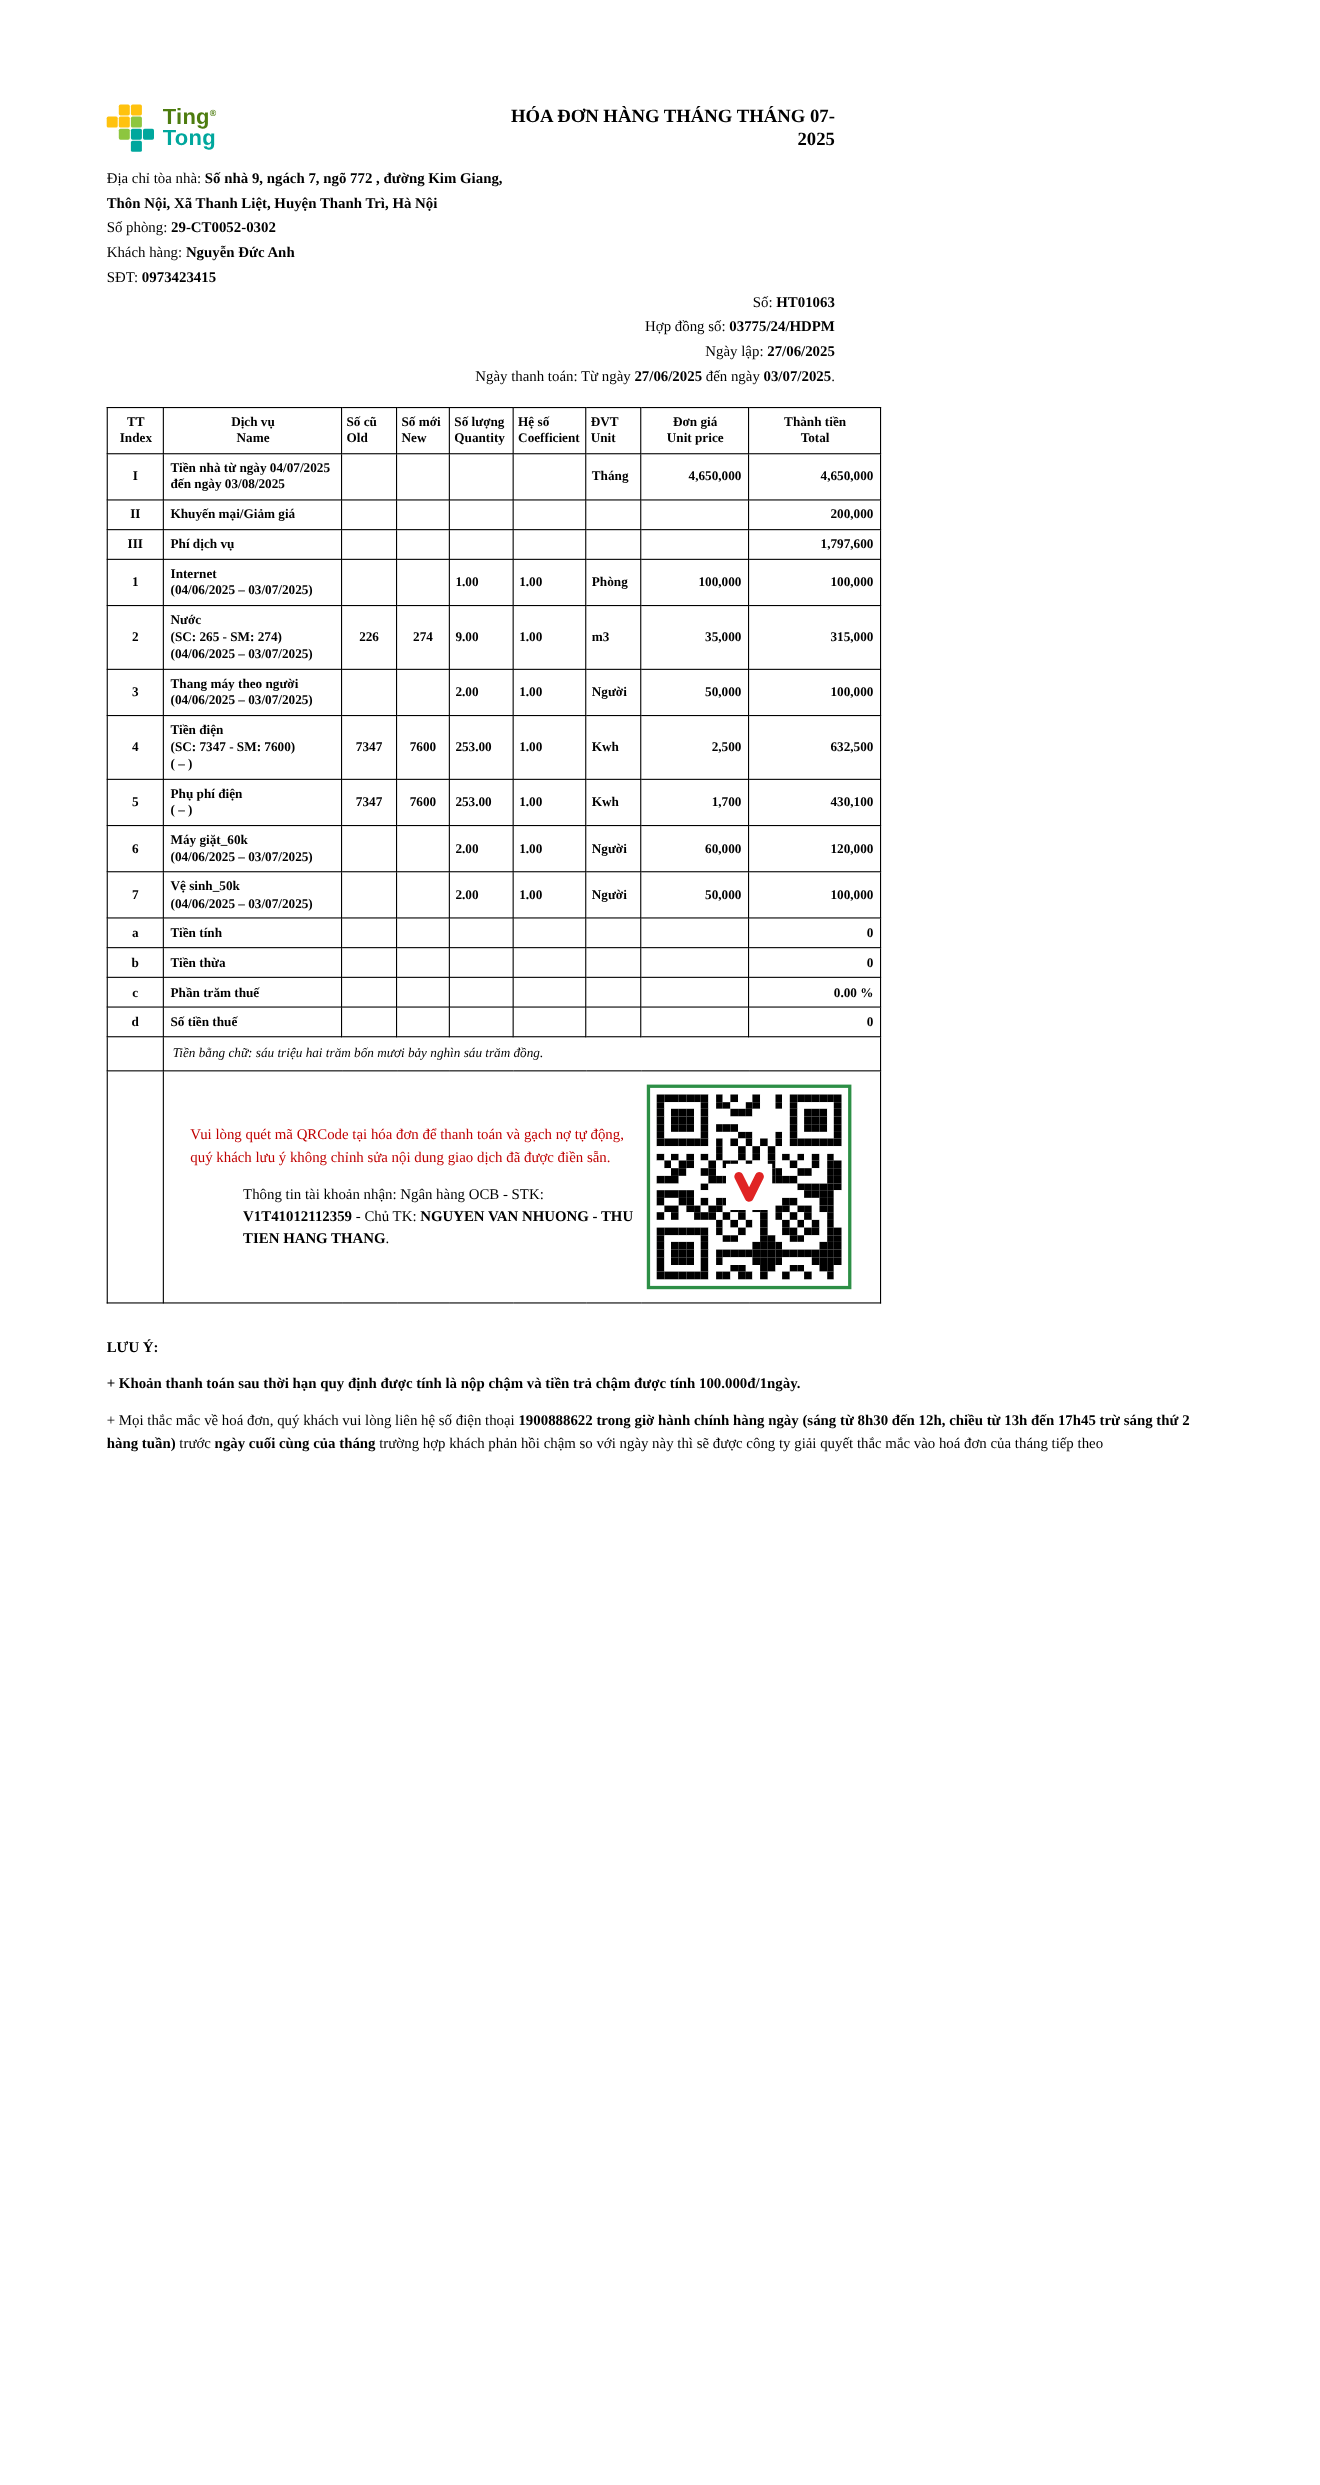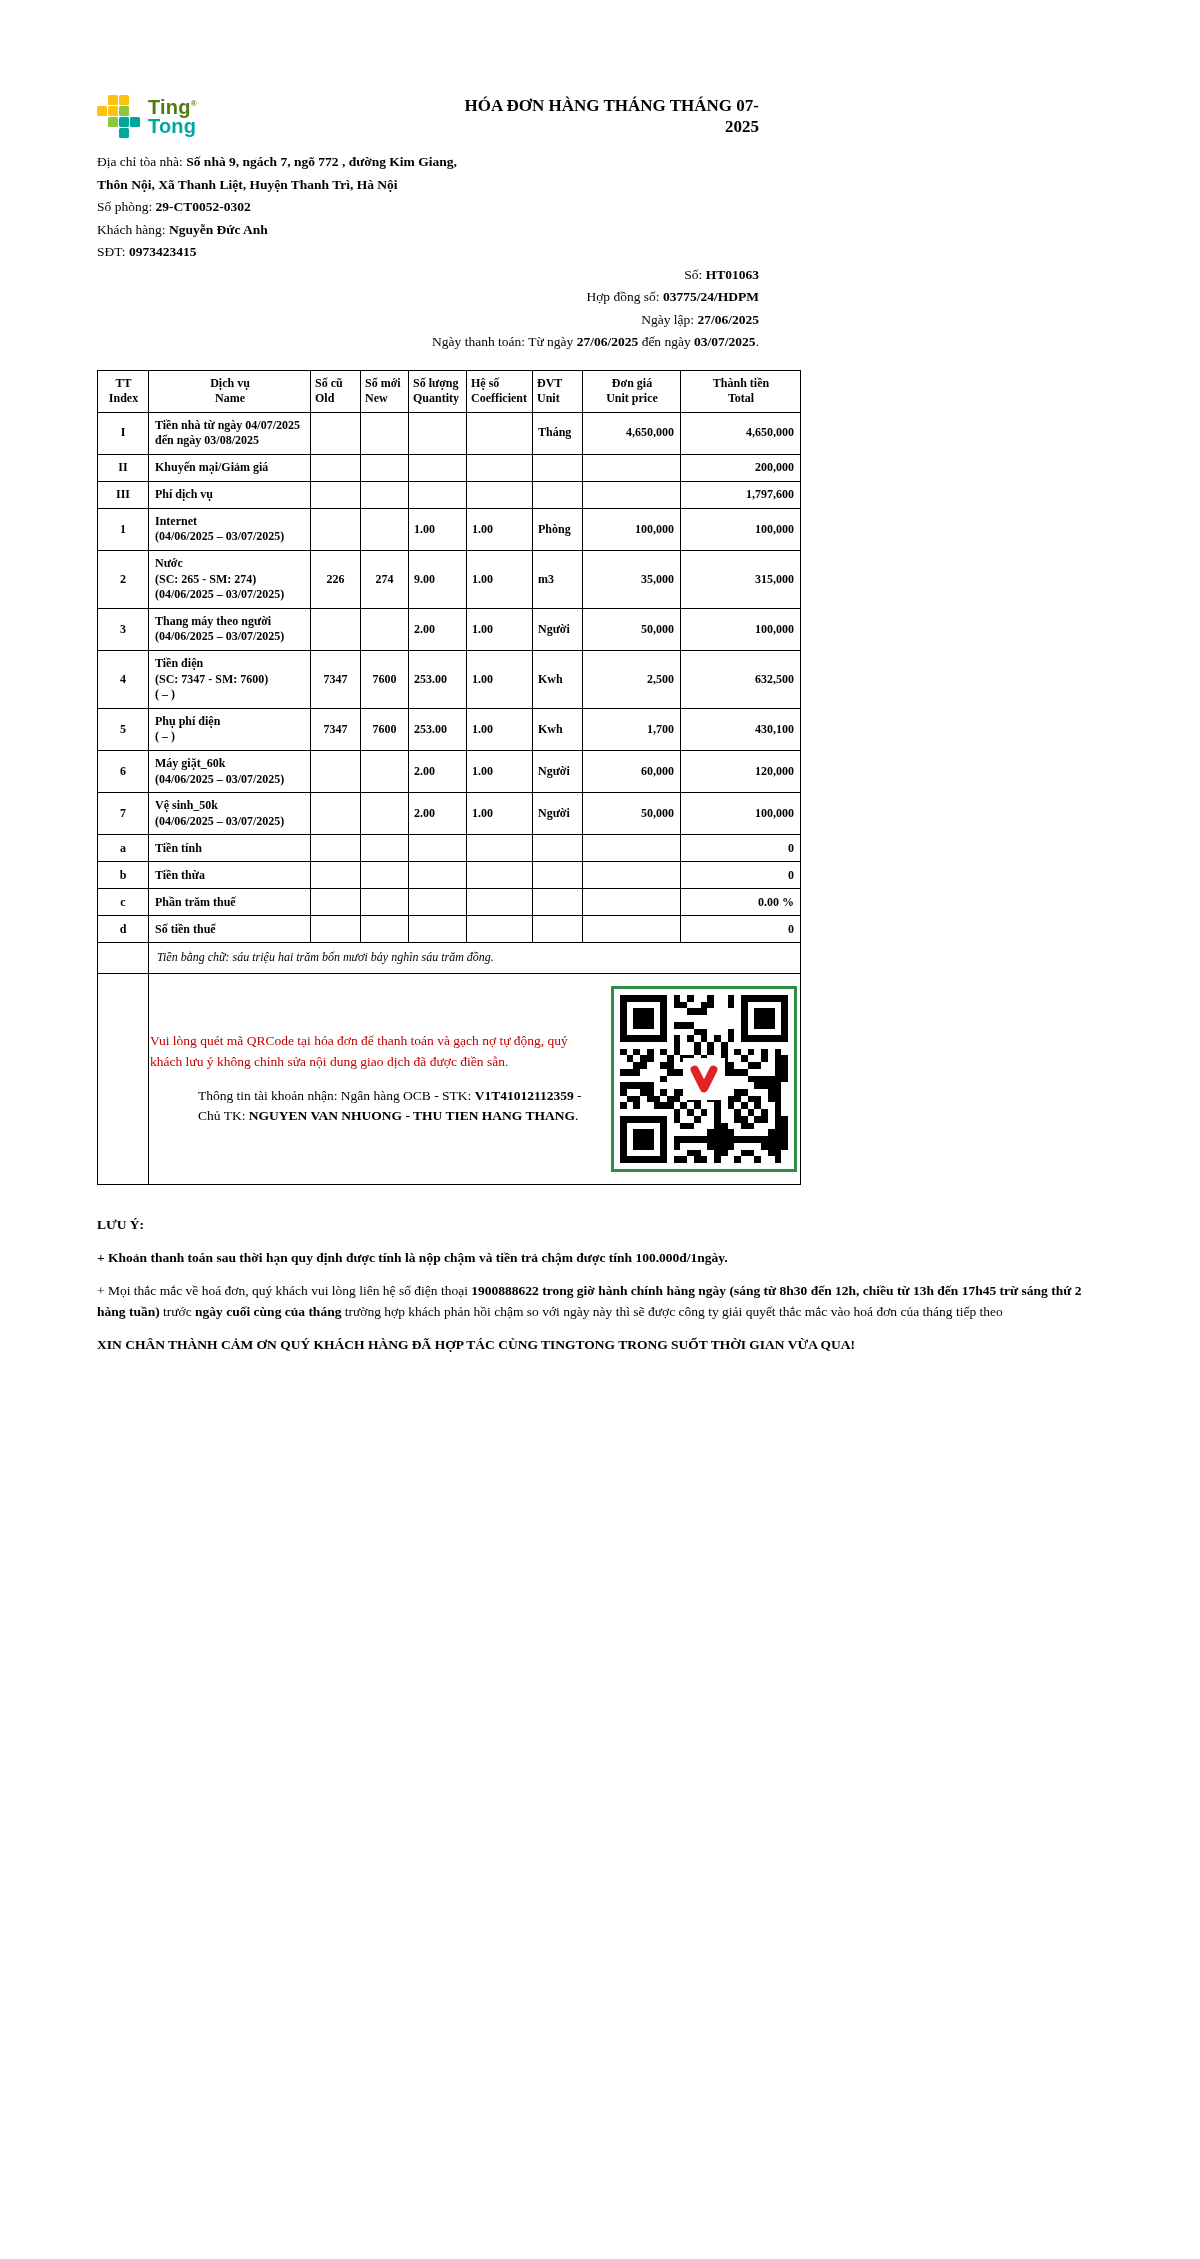--- a/index.html
+++ b/index.html
@@ -30,21 +30,21 @@
   table.invoice-table { width:703px; table-layout:fixed; border-collapse:collapse; margin-top:16px; font-size:12px; font-weight:bold; }
   .invoice-table th, .invoice-table td { border:1px solid #000; padding:5px 3px; vertical-align:middle; line-height:1.3; }
   .invoice-table th { text-align:left; padding-left:4px; }
   .invoice-table th.c { text-align:center; }
   .invoice-table td { height:27px; }
   td.c { text-align:center; }
   td.r { text-align:right; padding-right:6px; }
   td.l { text-align:left; padding-left:5px; }
   td.name { text-align:left; padding-left:6px; }
   tr.words-row td { font-weight:normal; font-style:italic; padding:7px 8px; }
-  tr.qr-row td.qr-cell { font-weight:normal; padding:10px 1px; }
+  tr.qr-row td.qr-cell { font-weight:normal; padding:10px 24px; }
   .qr-flex { display:flex; justify-content:space-between; align-items:center; min-height:190px; }
   .qr-text { width:432px; font-size:13.5px; line-height:1.5; }
   .qr-text .red { color:#c00000; }
   .qr-text p + p { margin-top:14px;margin-left:48px; }
   .qr-box { position:relative; width:186px; height:186px; border:3px solid #2d8f46; background:#fff; padding:6px; margin-right:2px; }
   .qr-grid { display:grid; grid-template-columns:repeat(25,1fr); grid-auto-rows:1fr; width:168px; height:168px; }
   .qr-grid i { display:block; background:#fff; }
   .qr-grid i.d { background:#000; }
   .qr-logo { position:absolute; left:50%; top:50%; transform:translate(-50%,-50%);
              width:42px; height:42px; background:#fff; display:flex; align-items:center; justify-content:center; }
@@ -1127,16 +1127,15 @@
           </div>
         </td>
       </tr>
     </tbody>
   </table>
 
   <div class="footer">
     <p class="b">LƯU Ý:</p>
     <p class="b">+ Khoản thanh toán sau thời hạn quy định được tính là nộp chậm và tiền trả chậm được tính 100.000đ/1ngày.</p>
     <p><span>+ Mọi thắc mắc về hoá đơn, quý khách vui lòng liên hệ số điện thoại </span><b>1900888622 trong giờ hành chính hàng ngày (sáng từ 8h30 đến 12h, chiều từ 13h đến 17h45 trừ sáng thứ 2 hàng tuần)</b><span> trước </span><b>ngày cuối cùng của tháng</b><span> trường hợp khách phản hồi chậm so với ngày này thì sẽ được công ty giải quyết thắc mắc vào hoá đơn của tháng tiếp theo</span></p>
-    <p class="b">XIN CHÂN THÀNH CẢM ƠN QUÝ KHÁCH HÀNG ĐÃ HỢP TÁC CÙNG TINGTONG TRONG SUỐT THỜI GIAN VỪA QUA!</p>
   </div>
 
 </div>
 
 </body></html>

